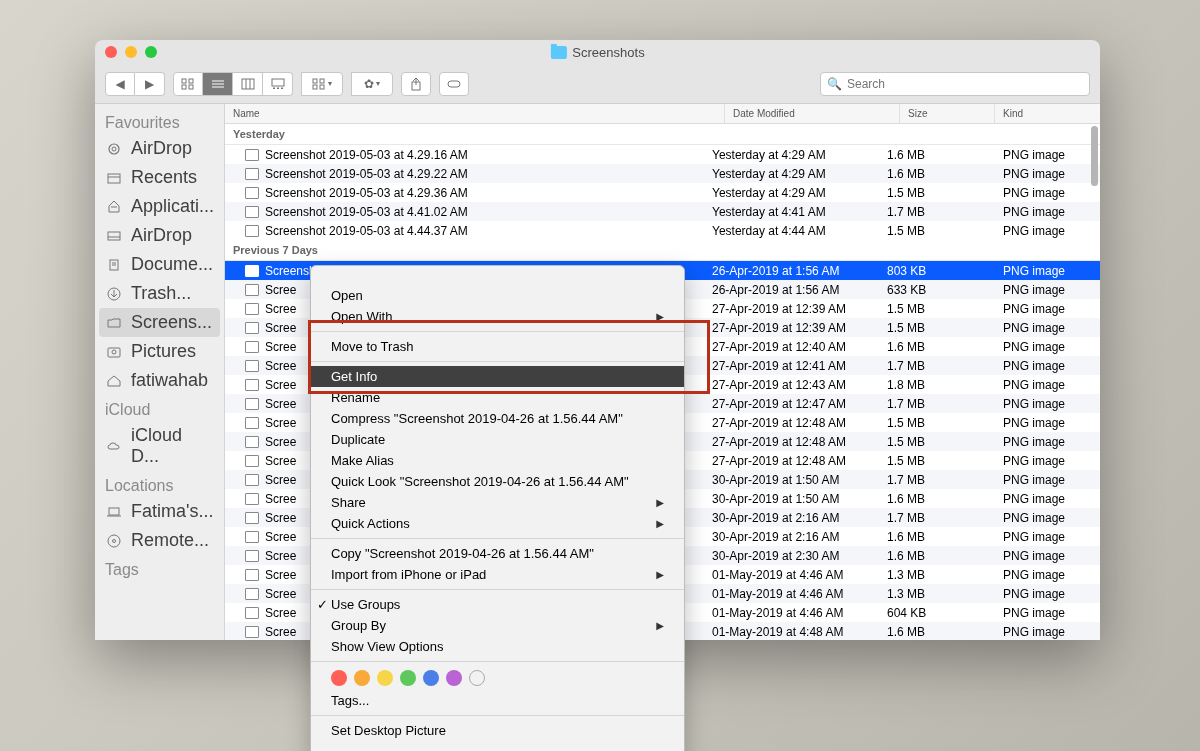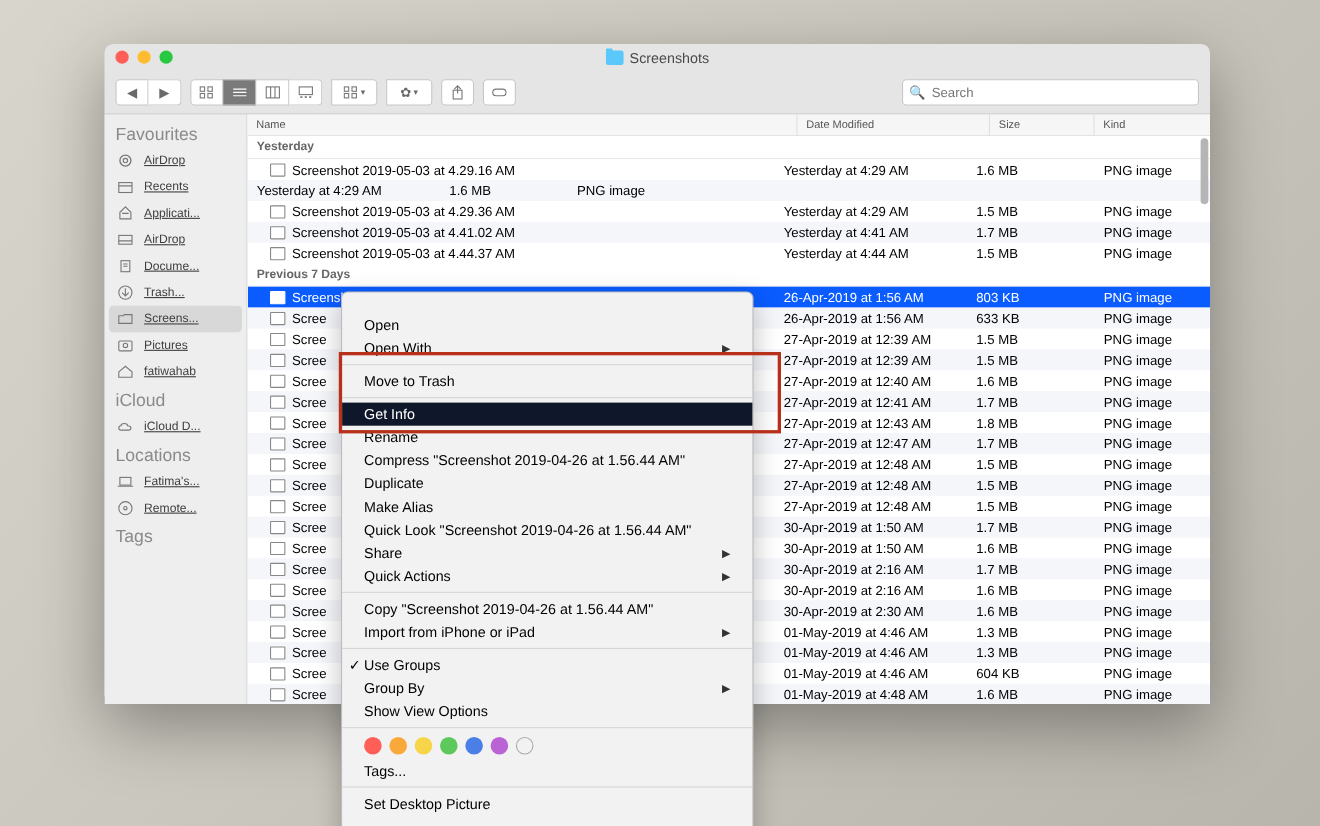--- a/index.html
+++ b/index.html
@@ -24,21 +24,21 @@
 .btn-group .btn + .btn { border-left: none; }
 .btn.single { border-radius: 4px; }
 .btn.active { background: #7a7a7a; color: #fff; }
 .spacer { flex: 1; }
 .search { width: 270px; height: 24px; background: #fff; border: 1px solid #c7c7c7; border-radius: 4px; display: flex; align-items: center; padding: 0 6px; gap: 5px; }
 .search .mag { font-size: 12px; color: #9a9a9a; }
 .search input { border: none; outline: none; font-size: 12px; flex: 1; background: transparent; color: #777; }
 .body { flex: 1; display: flex; overflow: hidden; }
 .sidebar { width: 130px; background: #eeeeee; border-right: 1px solid #d4d4d4; overflow-y: auto; padding-top: 4px; }
 .sb-head { font-size: 16px; color: #8a8a8a; padding: 6px 10px 2px; }
-.sb-item { display: flex; align-items: center; gap: 8px; padding: 4px 10px; font-size: 11px; color: #404040; cursor: default; text-decoration: underline; }
+.sb-item { display: flex; align-items: center; gap: 8px; padding: 4px 10px; font-size: 18px; color: #404040; cursor: default; }
 .sb-item.sel { background: #d8d8d8; border-radius: 4px; margin: 0 4px; padding-left: 6px; }
 .sb-icon { width: 18px; height: 16px; display: flex; align-items: center; justify-content: center; color: #737373; }
 .content { flex: 1; display: flex; flex-direction: column; background: #fff; overflow: hidden; position: relative; }
 .col-header { display: flex; font-size: 10px; color: #555; border-bottom: 1px solid #dcdcdc; background: #f6f6f6; }
 .col-header > div { padding: 4px 8px; border-right: 1px solid #e0e0e0; }
 .col-name { flex: 1; min-width: 0; }
 .col-date { width: 175px; }
 .col-size { width: 95px; }
 .col-kind { width: 105px; border-right: none !important; }
 .listwrap { flex: 1; overflow-y: auto; position: relative; }
@@ -49,21 +49,21 @@
 .row > div { padding: 0 8px; white-space: nowrap; overflow: hidden; text-overflow: ellipsis; }
 .row .nm { flex: 1; display: flex; align-items: center; gap: 6px; padding-left: 20px; }
 .row .fileic { width: 14px; height: 12px; background: #fff; border: 1px solid #888; border-radius: 1px; flex-shrink: 0; position: relative; }
 .row.sel .fileic { border-color: #fff; }
 .row .dt { width: 175px; }
 .row .sz { width: 95px; }
 .row .kd { width: 105px; margin-left: 21px; }
 .scrollbar { position: absolute; right: 2px; top: 2px; width: 7px; height: 60px; background: #b5b5b5; border-radius: 4px; }
 .contextmenu { position: absolute; left: 310px; top: 265px; width: 375px; background: #f2f2f2; border: 1px solid #bcbcbc; border-radius: 6px; box-shadow: 0 8px 24px rgba(0,0,0,0.25); font-size: 13px; padding: 19px 0; z-index: 100; }
 .cm-item { padding: 3px 20px; display: flex; align-items: center; justify-content: space-between; cursor: default; }
-.cm-item.hl { background: #0f172a; color: #fff; }
+.cm-item.hl { background: #404040; color: #fff; }
 .cm-sep { height: 1px; background: #d5d5d5; margin: 4px 0; }
 .cm-arrow { font-size: 10px; color: #333; }
 .cm-check { position: absolute; left: 6px; }
 .cm-item.checked { position: relative; }
 .cm-tags { display: flex; gap: 7px; padding: 4px 20px; }
 .cm-tag { width: 16px; height: 16px; border-radius: 50%; }
 .cm-tag.outline { border: 1px solid #aaa; background: transparent; }
 .highlight-box { position: absolute; left: 308px; top: 320px; width: 402px; height: 74px; border: 3px solid #b8301a; z-index: 101; pointer-events: none; }
 svg { display: block; }
 </style>
@@ -283,20 +283,24 @@
           <div class="row">
             <div class="nm">
               <span class="fileic"></span>
               <span>Screenshot 2019-05-03 at 4.29.16 AM</span>
             </div>
             <div class="dt">Yesterday at 4:29 AM</div>
             <div class="sz">1.6 MB</div>
             <div class="kd">PNG image</div>
           </div>
           <div class="row alt">
+            <div class="nm">
+              <span class="fileic"></span>
+              <span>Screenshot 2019-05-03 at 4.29.22 AM</span>
+            </div>
             <div class="dt">Yesterday at 4:29 AM</div>
             <div class="sz">1.6 MB</div>
             <div class="kd">PNG image</div>
           </div>
           <div class="row">
             <div class="nm">
               <span class="fileic"></span>
               <span>Screenshot 2019-05-03 at 4.29.36 AM</span>
             </div>
             <div class="dt">Yesterday at 4:29 AM</div>

